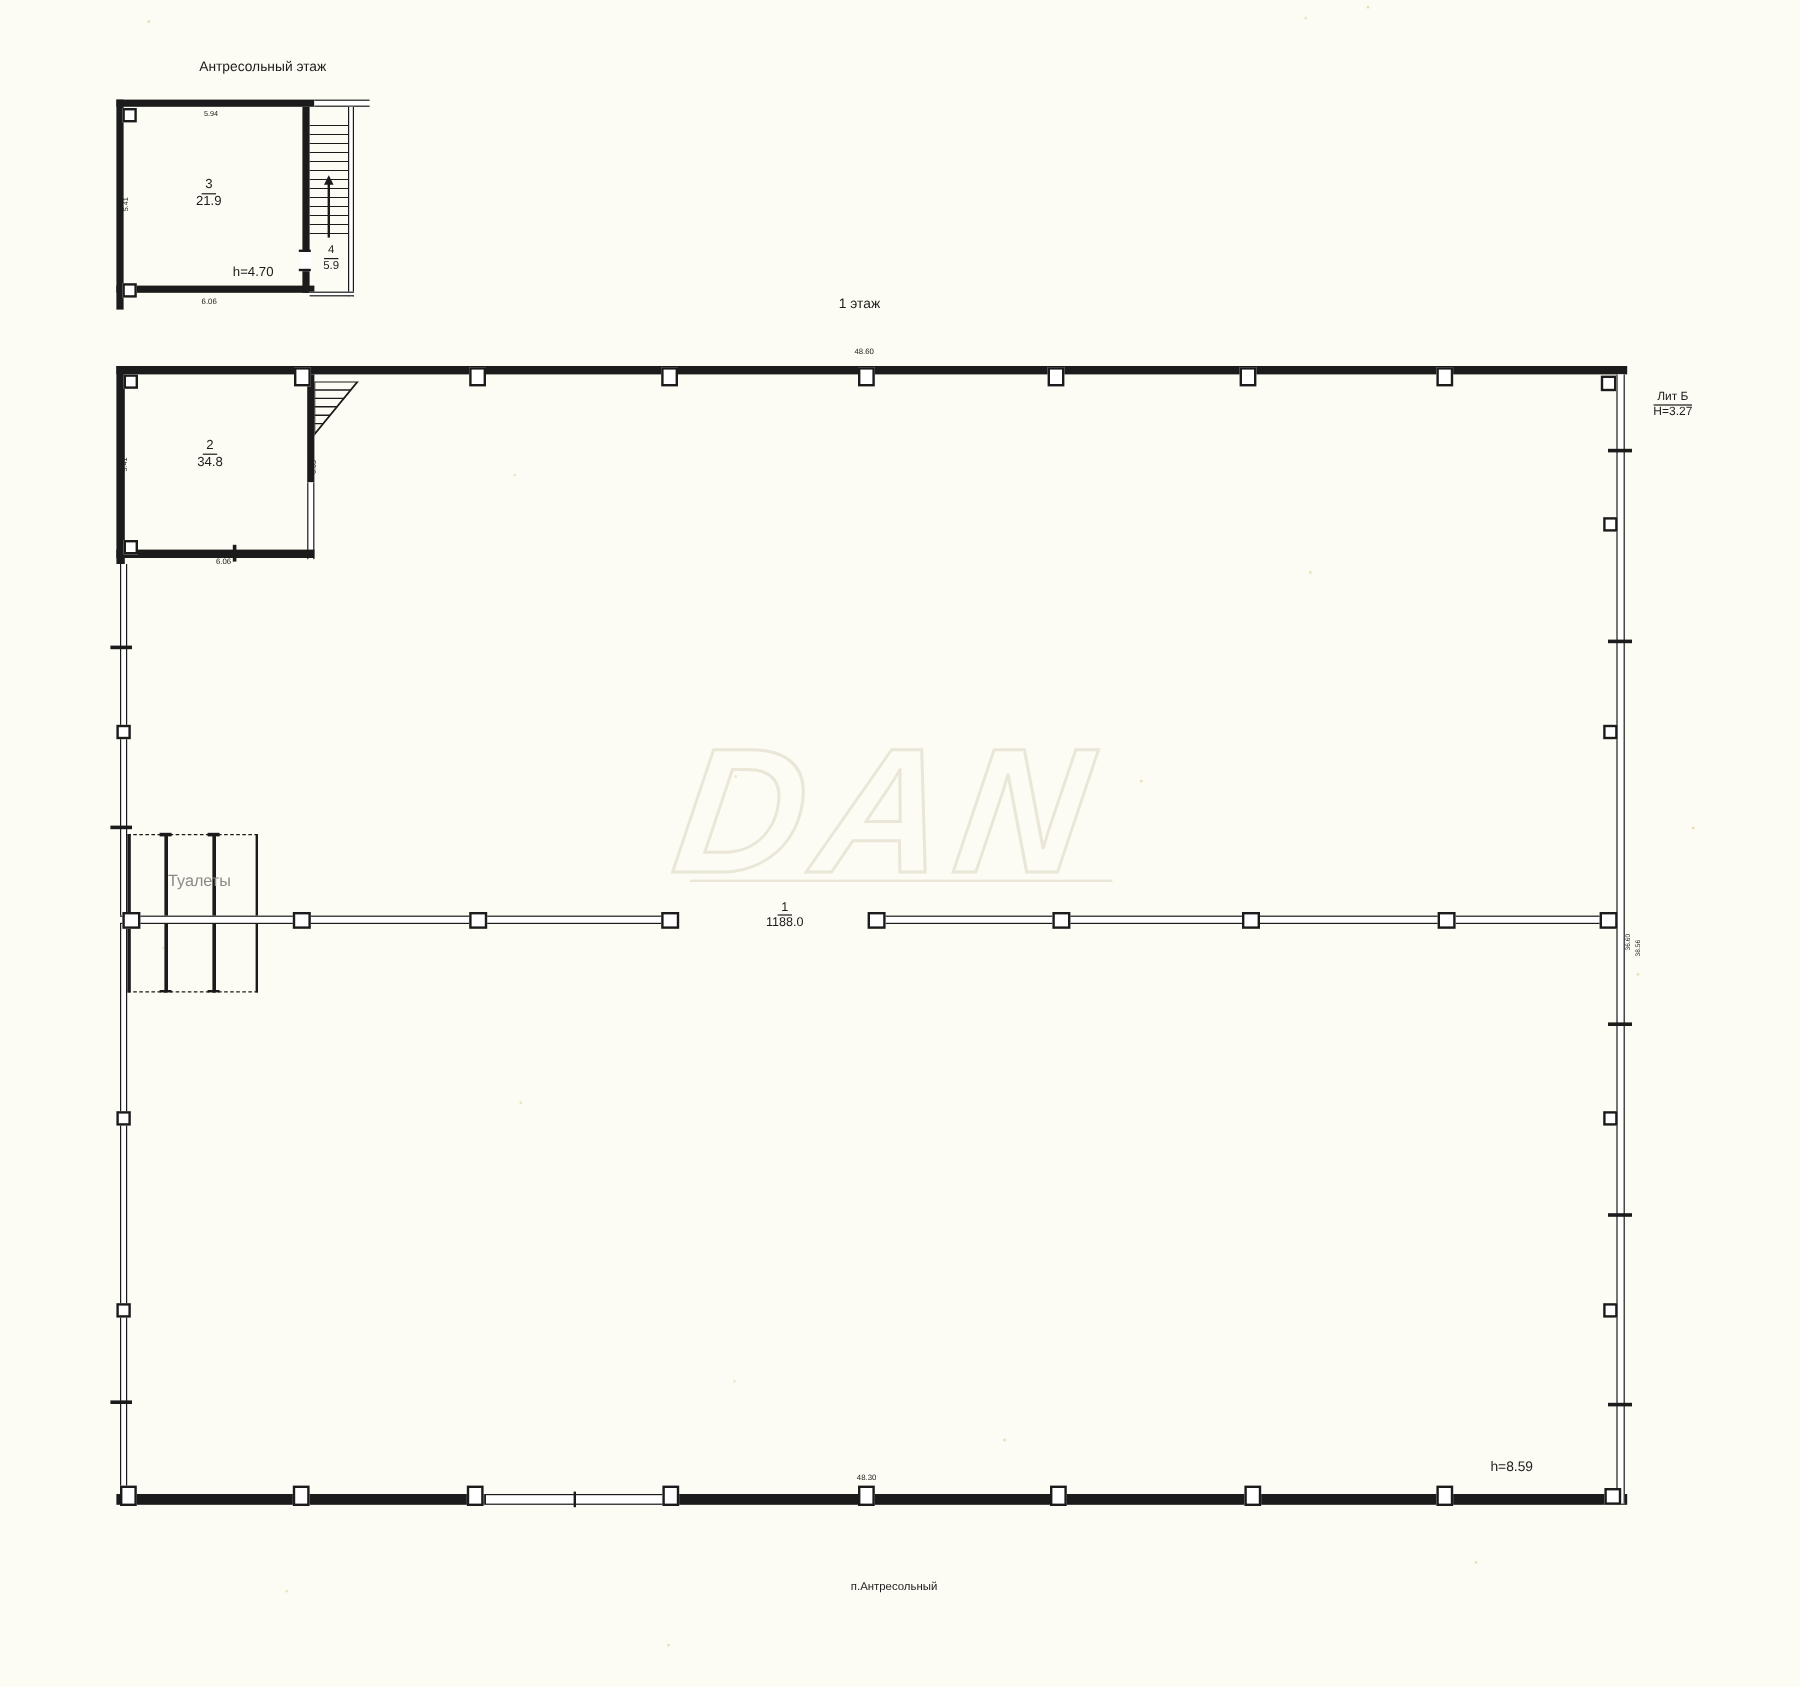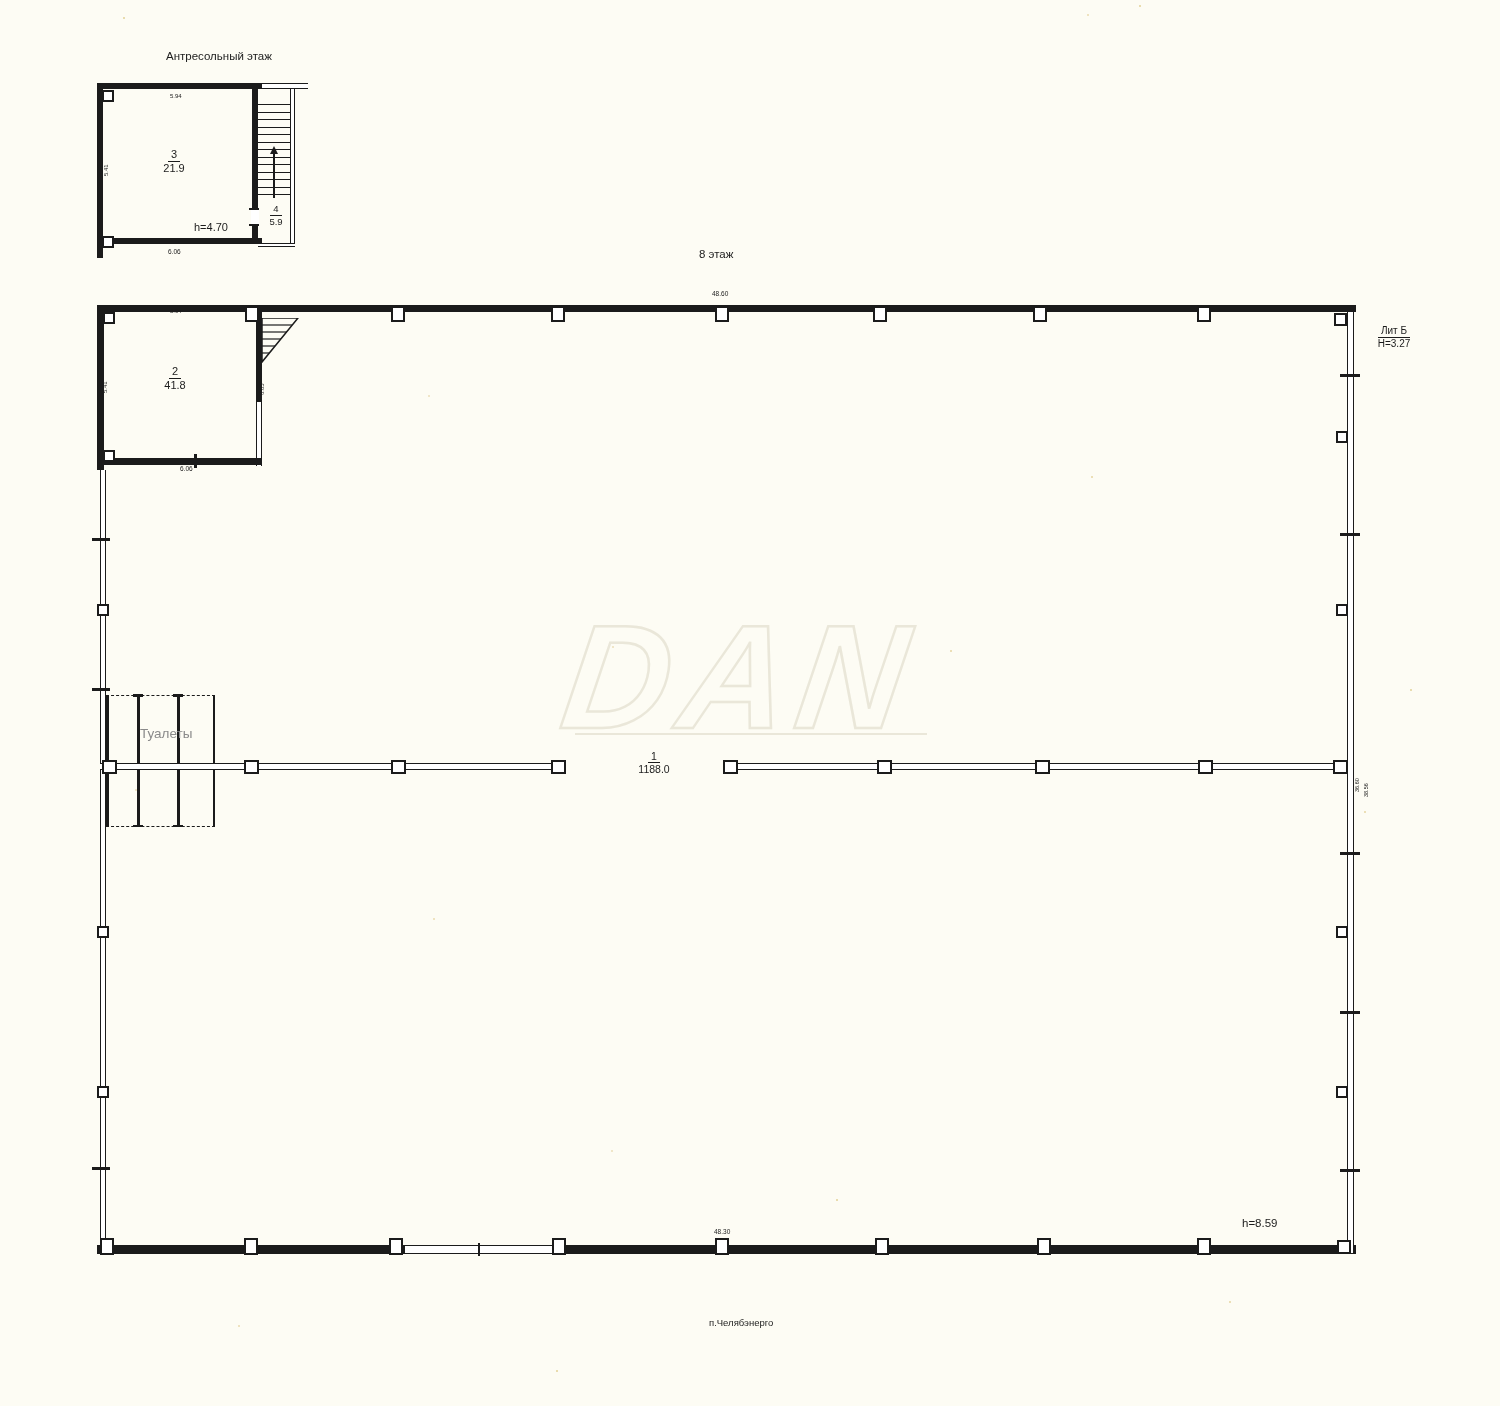--- a/index.html
+++ b/index.html
@@ -65,21 +65,21 @@
   </div>
   <div class="frac" style="left:264px;top:204px;width:24px;font-size:9.5px;">
     <span class="ftop">4</span>
     <span class="fbot">5.9</span>
   </div>
   <div class="lbl" style="left:194px;top:221px;font-size:11px;">h=4.70</div>
   <div class="lbl dimxs" style="left:170px;top:93px;">5.94</div>
   <div class="lbl dimxs rot" style="left:103px;top:176px;">5.41</div>
   <div class="lbl dim" style="left:168px;top:248px;">6.06</div>
 
-  <div class="lbl" style="left:699px;top:248px;font-size:11.5px;">8 этаж</div>
+  <div class="lbl" style="left:699px;top:248px;font-size:11.5px;">1 этаж</div>
   <div class="lbl dim" style="left:712px;top:290px;">48.60</div>
 
   <div class="wallD" style="left:97px;top:305px;width:1259px;height:7px;"></div>
   <div class="wallD" style="left:97px;top:1245px;width:1259px;height:9px;"></div>
   <div class="wallTV" style="left:1347px;top:312px;width:7px;height:941px;"></div>
   <div class="wallTV" style="left:100px;top:470px;width:6px;height:783px;"></div>
 
   <div class="col" style="left:245px;top:306px;width:14px;height:16px;"></div>
   <div class="col" style="left:391px;top:306px;width:14px;height:16px;"></div>
   <div class="col" style="left:551px;top:306px;width:14px;height:16px;"></div>
@@ -124,21 +124,21 @@
     <polygon points="0,0 36,0 0,44" fill="none" stroke="#1b1b1b" stroke-width="1.5"></polygon>
     <line x1="0" y1="7" x2="30" y2="7" stroke="#1b1b1b" stroke-width="1.2"></line>
     <line x1="0" y1="14" x2="25" y2="14" stroke="#1b1b1b" stroke-width="1.2"></line>
     <line x1="0" y1="21" x2="19" y2="21" stroke="#1b1b1b" stroke-width="1.2"></line>
     <line x1="0" y1="28" x2="13" y2="28" stroke="#1b1b1b" stroke-width="1.2"></line>
     <line x1="0" y1="35" x2="7" y2="35" stroke="#1b1b1b" stroke-width="1.2"></line>
   </svg>
 
   <div class="frac" style="left:156px;top:365px;width:38px;font-size:11px;">
     <span class="ftop">2</span>
-    <span class="fbot">41.8</span>
+    <span class="fbot">34.8</span>
   </div>
   <div class="lbl dimxs" style="left:170px;top:308px;">5.94</div>
   <div class="lbl dimxs rot" style="left:102px;top:393px;">5.41</div>
   <div class="lbl dim" style="left:180px;top:465px;">6.06</div>
   <div class="lbl dimxs rot" style="left:259px;top:395px;">6.05</div>
 
   <div class="dash-band" style="left:106px;top:695px;width:109px;height:132px;"></div>
   <div class="tpart" style="left:106px;top:695px;width:2.5px;height:132px;"></div>
   <div class="tpart" style="left:137px;top:695px;width:2.5px;height:132px;"></div>
   <div class="tpart" style="left:177px;top:695px;width:2.5px;height:132px;"></div>
@@ -172,17 +172,17 @@
   <div class="col" style="left:244px;top:1238px;width:14px;height:17px;z-index:4;"></div>
   <div class="col" style="left:389px;top:1238px;width:14px;height:17px;z-index:4;"></div>
   <div class="col" style="left:552px;top:1238px;width:14px;height:17px;z-index:4;"></div>
   <div class="col" style="left:715px;top:1238px;width:14px;height:17px;z-index:4;"></div>
   <div class="col" style="left:875px;top:1238px;width:14px;height:17px;z-index:4;"></div>
   <div class="col" style="left:1037px;top:1238px;width:14px;height:17px;z-index:4;"></div>
   <div class="col" style="left:1197px;top:1238px;width:14px;height:17px;z-index:4;"></div>
 
   <div class="lbl dim" style="left:714px;top:1228px;">48.30</div>
   <div class="lbl" style="left:1242px;top:1217px;font-size:11.5px;">h=8.59</div>
-  <div class="lbl" style="left:709px;top:1318px;font-size:9.5px;">п.Челябэнерго</div>
+  <div class="lbl" style="left:709px;top:1318px;font-size:9.5px;">п.Антресольный</div>
 
   <div class="lbl rot" style="left:1354px;top:792px;font-size:5.5px;">36.60</div>
   <div class="lbl rot" style="left:1363px;top:797px;font-size:5.5px;">38.56</div>
 </div>
 
 </body></html>

